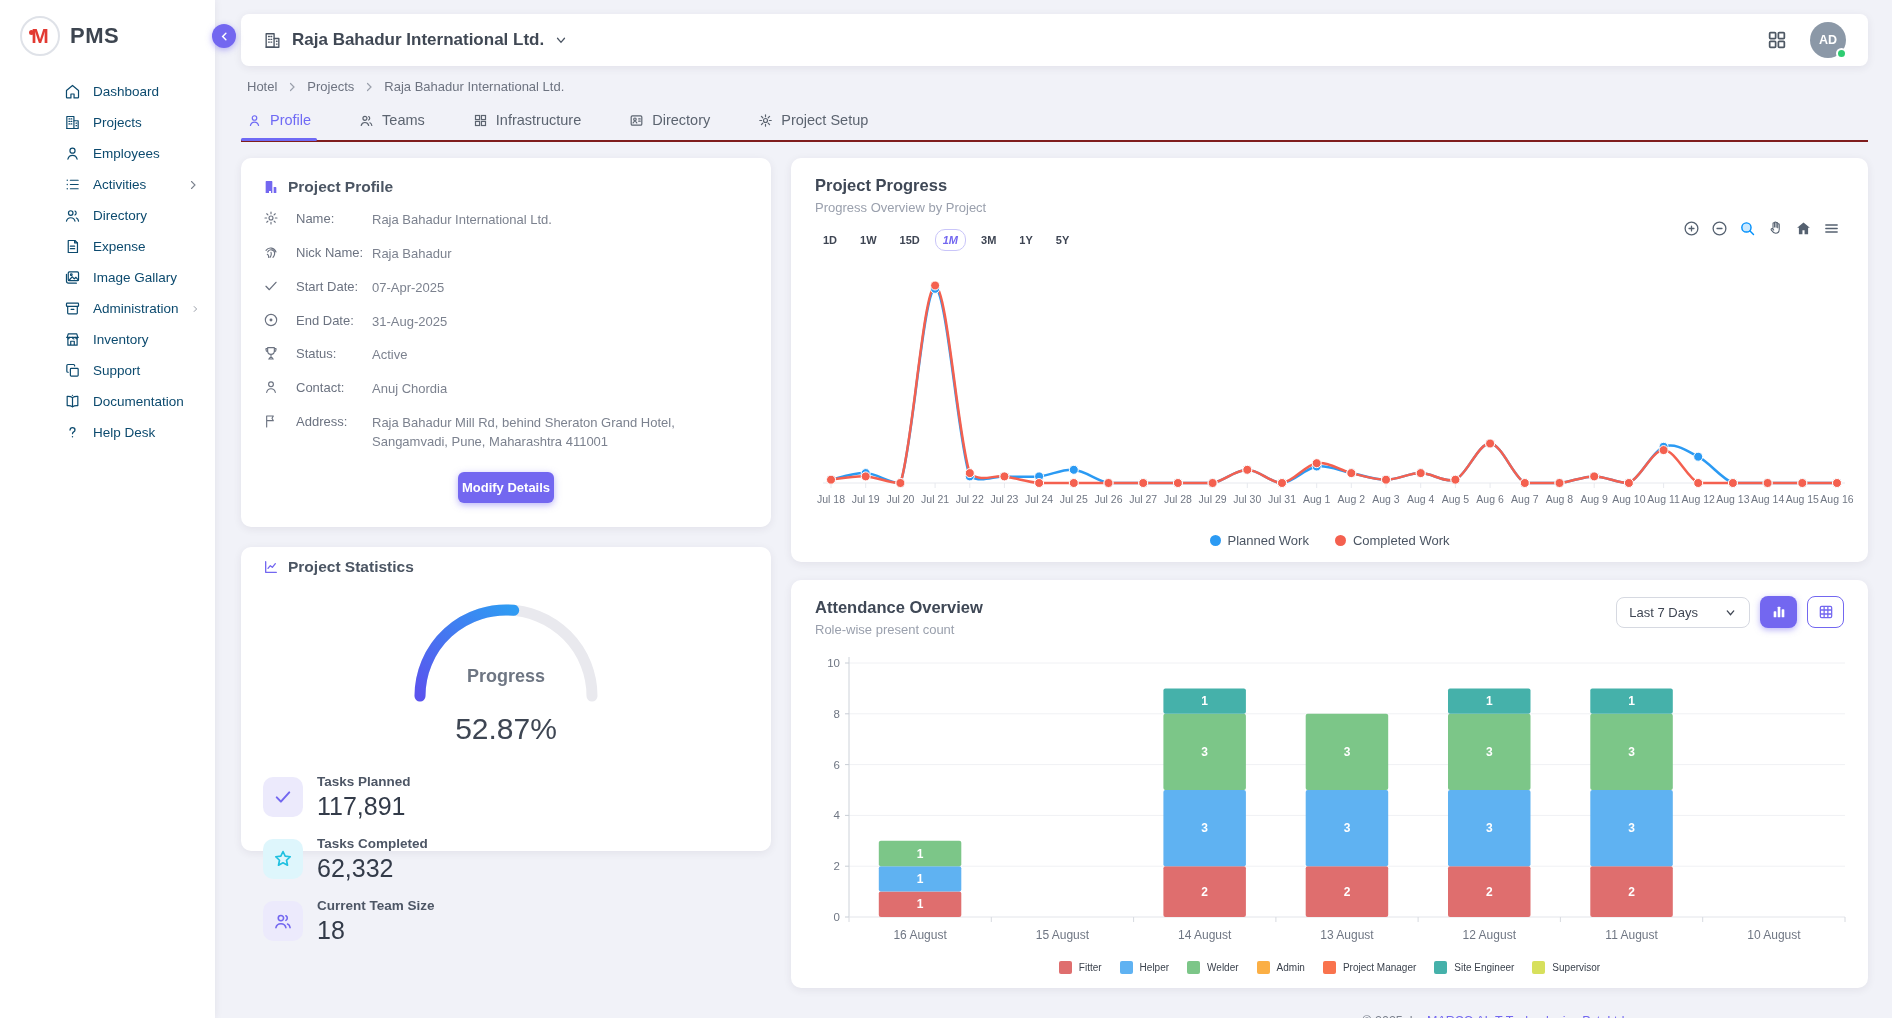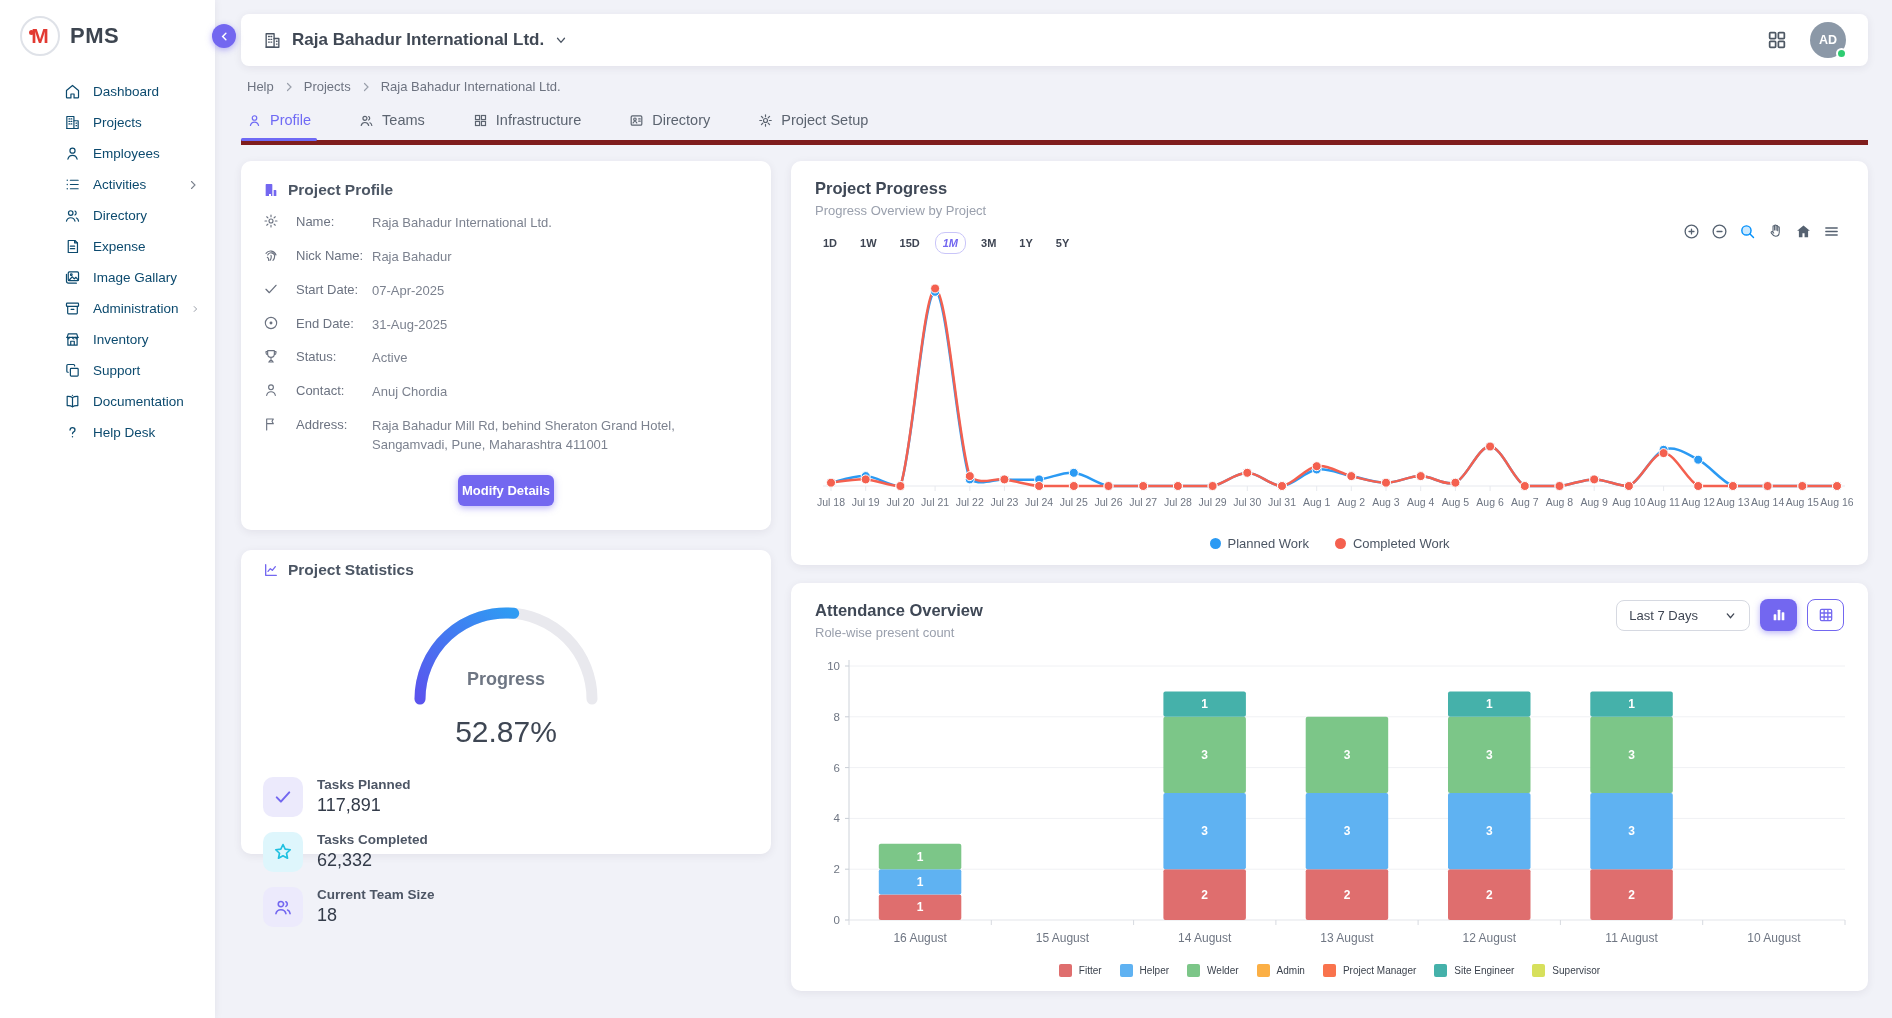--- a/index.html
+++ b/index.html
@@ -37,21 +37,21 @@
   .avatar { width:36px; height:36px; border-radius:50%; background:#8b98a7; color:#fff;
     font-size:12.5px; font-weight:700; display:flex; align-items:center; justify-content:center;
     position:relative; cursor:pointer; }
   .status-dot { position:absolute; right:-1px; bottom:-1px; width:11px; height:11px;
     border-radius:50%; background:#2ecc71; border:2px solid #fff; }
 
   .breadcrumb { margin:13px 24px 0 32px; display:flex; align-items:center; gap:9px;
     font-size:13px; color:#6d7380; }
   .crumb-sep { width:12px; height:12px; color:#9aa0ab; }
 
-  .tabs { margin:8px 24px 0 26px; display:flex; gap:44px; border-bottom:5px solid #7f1d1d; padding:0 4px; }
+  .tabs { margin:8px 24px 0 26px; display:flex; gap:44px; border-bottom:2px solid #7f1d1d; padding:0 4px; }
   .tab { display:flex; align-items:center; gap:8px; padding:10px 2px 12px; font-size:14.5px;
     color:#5c6470; position:relative; cursor:pointer; }
   .tab .i { width:15px; height:15px; }
   .tab.active { color:#6f6af5; }
   .tab.active:after { content:""; position:absolute; left:-4px; right:-4px; bottom:-1px;
     height:3px; border-radius:3px; background:#6f6af5; }
 
   .content { display:flex; gap:20px; margin:16px 24px 0 26px; align-items:flex-start; }
   .col-left { width:530px; display:flex; flex-direction:column; gap:20px; flex:none; }
   .col-right { flex:1; display:flex; flex-direction:column; gap:18px; min-width:0; }
@@ -74,21 +74,21 @@
   .gauge-wrap { width:230px; margin:14px auto 0; text-align:center; }
   .gauge-pct { font-size:30px; color:#3e4653; margin-top:4px; }
   .stat-row { display:flex; align-items:center; gap:14px; margin-top:15px; }
   .stat-row.first { margin-top:28px; }
   .stat-icon-box { width:40px; height:40px; border-radius:10px; display:flex; align-items:center;
     justify-content:center; flex:none; }
   .box-purple { background:#eceafc; color:#7367f0; }
   .box-cyan { background:#def6fc; color:#1fc0e0; }
   .stat-icon-box .i { width:20px; height:20px; }
   .stat-label { font-size:13.5px; font-weight:700; color:#4d5665; }
-  .stat-value { font-size:18px; color:#333b49; margin-top:3px; }
+  .stat-value { font-size:25px; color:#333b49; margin-top:3px; }
 
   
   .progress-card { padding:18px 24px 12px; position:relative; }
   .pp-title { font-size:16.5px; font-weight:600; color:#3f4856; }
   .pp-sub { font-size:13px; color:#9aa0ad; margin-top:5px; }
   .ranges { display:flex; align-items:center; gap:7px; margin-top:14px; }
   .range-btn { font-size:11px; font-weight:700; color:#3e4553; padding:4px 7px;
     border:1px solid transparent; border-radius:10px; cursor:pointer; background:none; font-family:inherit; }
   .range-btn.active { color:#7367f0; border-color:#c9c5f9;font-style:italic; }
   .pp-toolbar { position:absolute; top:62px; right:28px; display:flex; gap:11px; align-items:center; }
@@ -250,21 +250,21 @@
           <rect x="13.5" y="13.5" width="6.5" height="6.5" rx="1"></rect>
         </svg>
       <div class="avatar">
         <span>AD</span>
         <span class="status-dot"></span>
       </div>
     </div>
   </div>
 
   <div class="breadcrumb">
-    <span>Help</span>
+    <span>Hotel</span>
     <svg class="crumb-sep" viewBox="0 0 24 24" fill="none" stroke="currentColor" stroke-width="2.4" stroke-linecap="round">
         <path d="m9 5 7 7-7 7"></path>
       </svg>
     <span>Projects</span>
     <svg class="crumb-sep" viewBox="0 0 24 24" fill="none" stroke="currentColor" stroke-width="2.4" stroke-linecap="round">
         <path d="m9 5 7 7-7 7"></path>
       </svg>
     <span>Raja Bahadur International Ltd.</span>
   </div>
 

